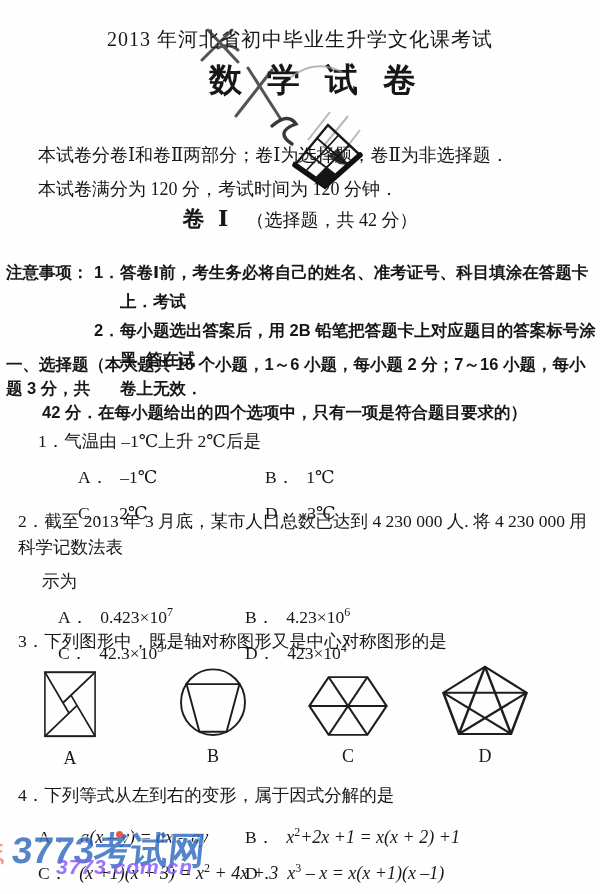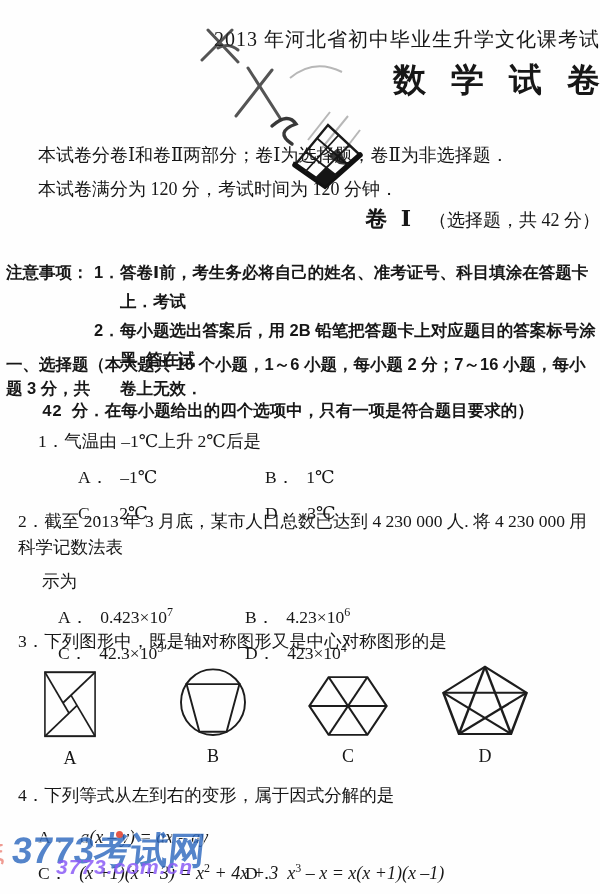--- a/index.html
+++ b/index.html
@@ -2,42 +2,42 @@
 <html><head>
 <meta charset="utf-8">
 <style>
   html,body{margin:0;padding:0;background:#e8e8e8;}
   .page{
     position:relative;width:600px;height:894px;background:#fefefe;
     overflow:hidden;font-family:"Liberation Serif","DejaVu Serif",serif;
     color:#171717;margin:0 auto;
   }
   .abs{position:absolute;}
-  .center{left:0;width:600px;text-align:right;}
+  .center{left:0;width:600px;text-align:center;}
   
   .exam-title{top:26px;font-size:20px;letter-spacing:1px;}
   .paper-title{top:58px;font-size:33px;font-weight:bold;letter-spacing:25px;padding-left:25px;}
   .intro{left:38px;top:138px;width:532px;font-size:18px;line-height:34px;}
   .volume{top:204px;font-size:18px;}
   .volume .vol-bold{font-size:22px;font-weight:bold;letter-spacing:4px;margin-right:14px;}
   
   .notice{left:6px;top:258px;width:590px;display:flex;
     font-family:"Liberation Sans","DejaVu Sans",sans-serif;font-weight:600;
     font-size:16.5px;line-height:29px;}
   .notice-label{width:88px;flex:none;}
   .notice-items{flex:1;}
   .notice-item{display:flex;}
   .notice-num{width:26px;flex:none;}
   .notice-text{flex:1;}
   
   .section{left:6px;top:352px;width:592px;
     font-family:"Liberation Sans","DejaVu Sans",sans-serif;font-weight:600;
     font-size:16.5px;line-height:24px;}
   .section .sec-bold{font-weight:700;}
-  .section .sec-line2{padding-left:36px;font-family:Liberation Mono, monospace;}
+  .section .sec-line2{padding-left:36px;}
   
   .question{left:18px;width:572px;font-size:17.5px;line-height:26px;}
   .q-line2{padding-left:24px;}
   .opt-row{position:relative;height:36px;}
   .opt{position:absolute;top:0;white-space:nowrap;}
   .opt-col1{left:40px;}
   .opt-col2{left:227px;}
   .opt-label{margin-right:12px;}
   .math{font-style:italic;font-size:18px;}
   .math sup, .sci sup{font-size:12px;font-style:normal;}
@@ -167,20 +167,21 @@
       <line x1="90" y1="39" x2="25" y2="88" class="fig-stroke"></line>
       <line x1="10" y1="39" x2="75" y2="88" class="fig-stroke"></line>
     </svg>
     <div class="fig-label">D</div>
   </div>
 
   <div class="abs question" style="top:774px;margin-top:8px;">
     <div><span>4．</span><span>下列等式从左到右的变形，属于因式分解的是</span></div>
     <div class="opt-row" style="margin-top:16px;">
       <span class="opt opt-col1" style="left:20px;"><span class="opt-label">A．</span><span class="math"><span>a(x – y) = ax – ay</span></span></span>
+      <span class="opt opt-col2"><span class="opt-label">B．</span><span class="math"><span>x</span><sup>2</sup><span>+2x +1 = x(x + 2) +1</span></span></span>
     </div>
     <div class="opt-row">
       <span class="opt opt-col1" style="left:20px;"><span class="opt-label">C．</span><span class="math"><span>(x +1)(x + 3) = x</span><sup>2</sup><span> + 4x + 3</span></span></span>
       <span class="opt opt-col2"><span class="opt-label">D．</span><span class="math"><span>x</span><sup>3</sup><span> – x = x(x +1)(x –1)</span></span></span>
     </div>
   </div>
 
   <svg class="abs stamp-svg" width="280" height="200" viewBox="0 0 280 200">
 
     <g stroke="#2a2a2a" stroke-width="3" stroke-linecap="round" opacity="0.8" fill="none">

